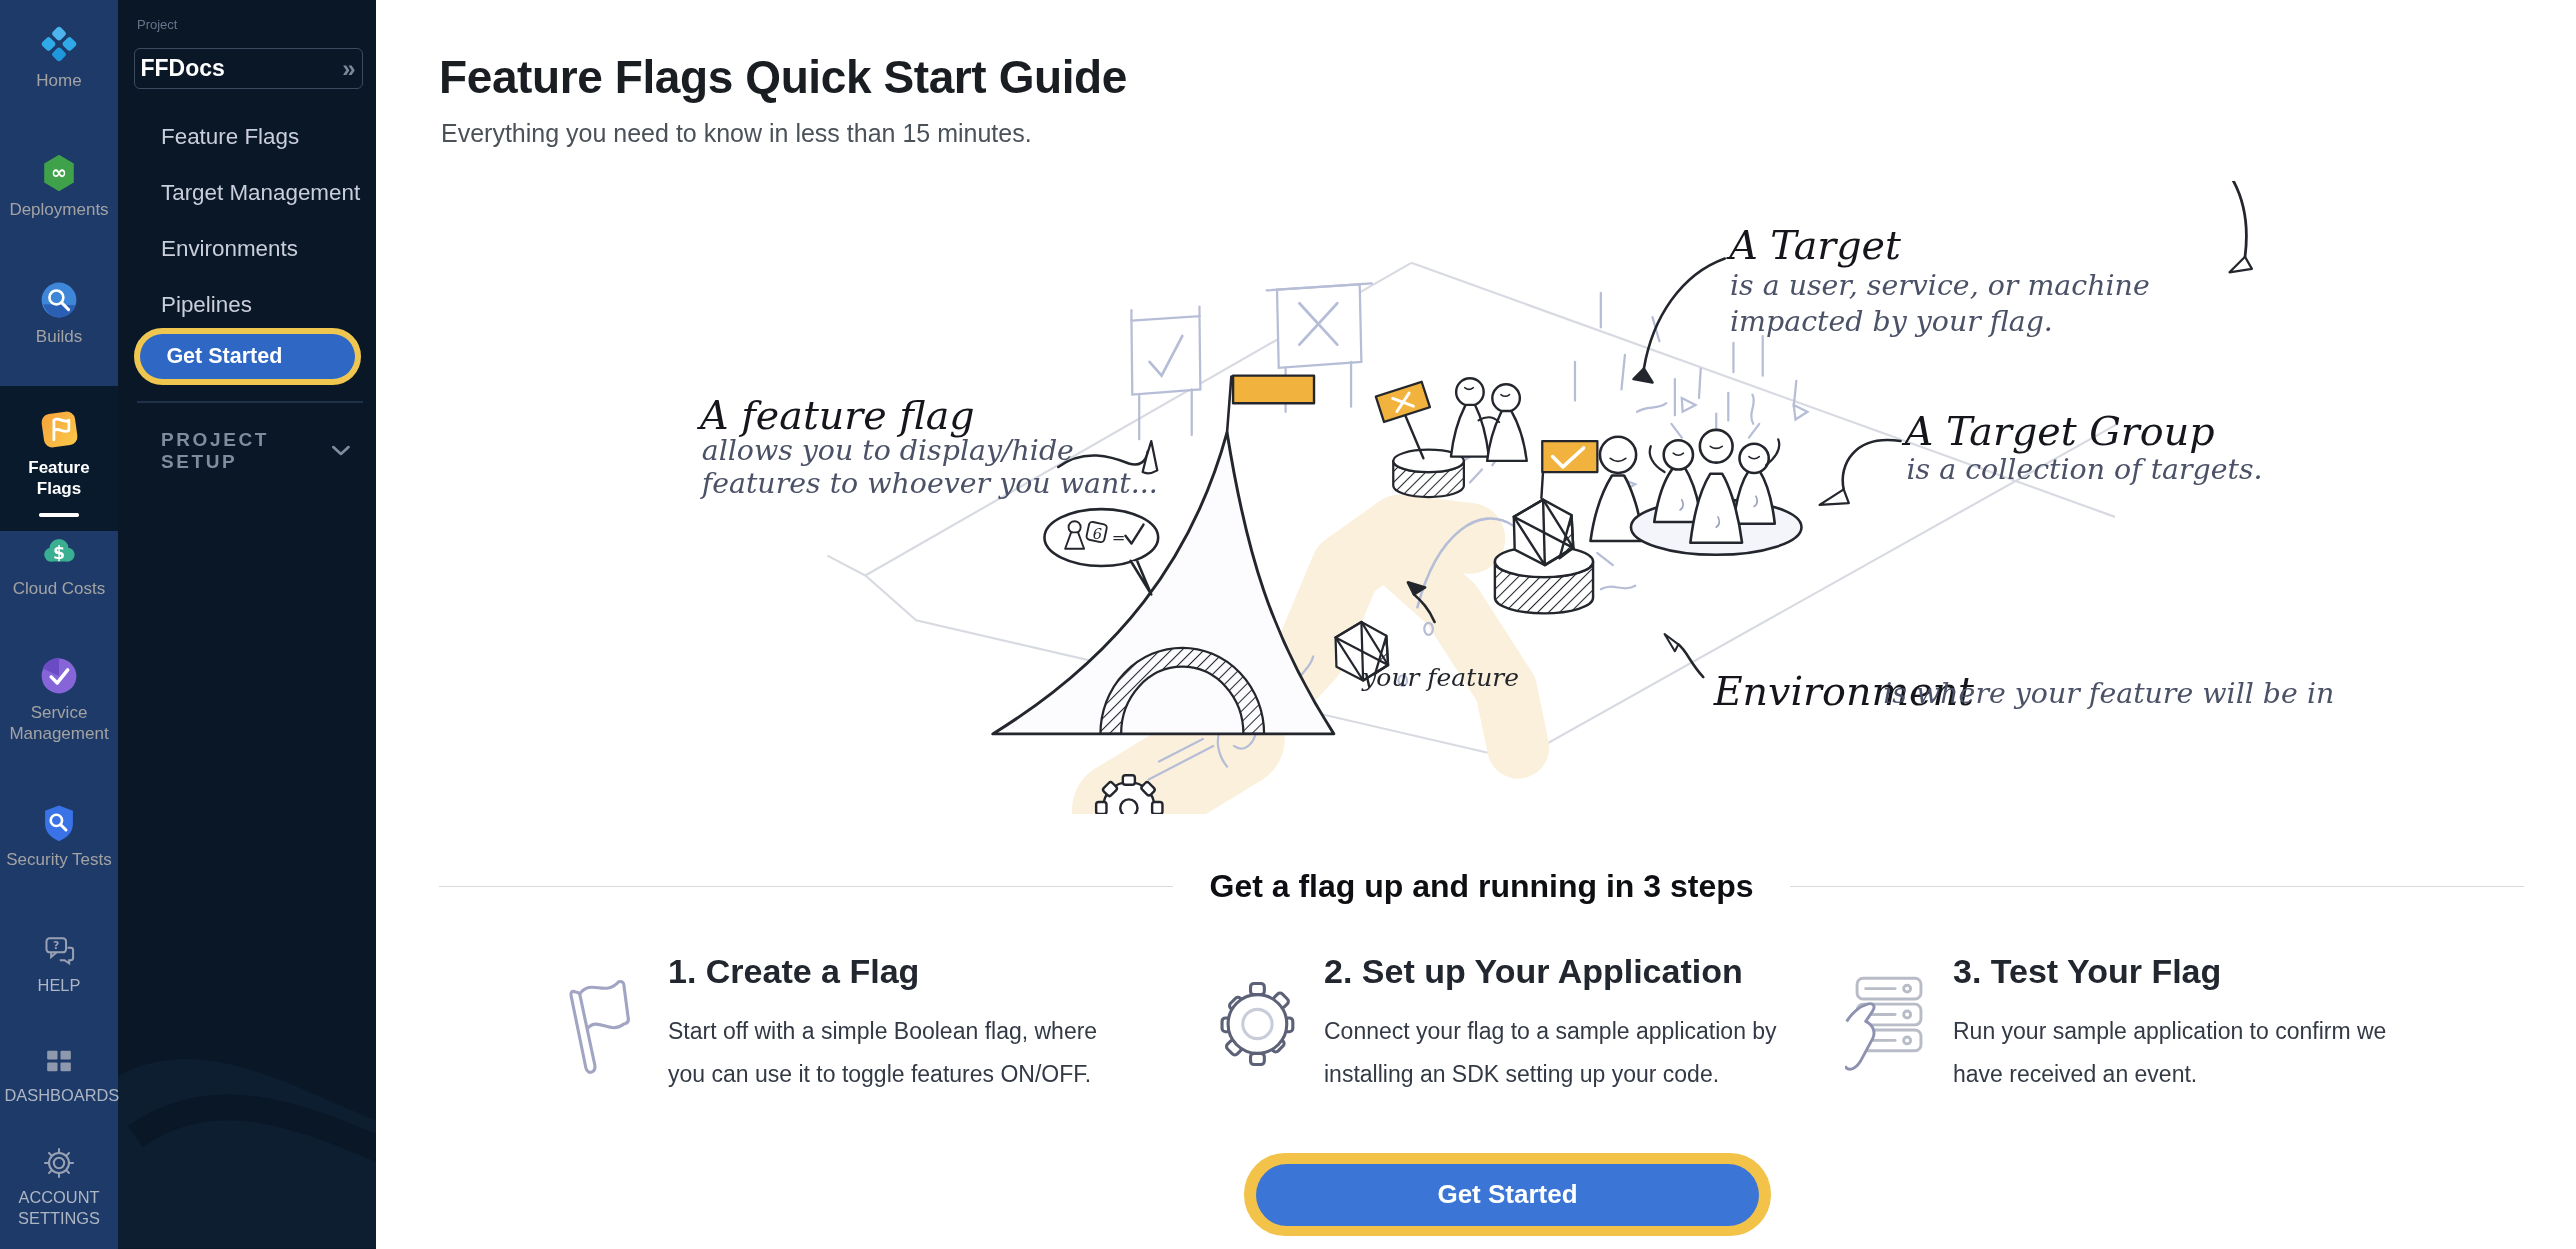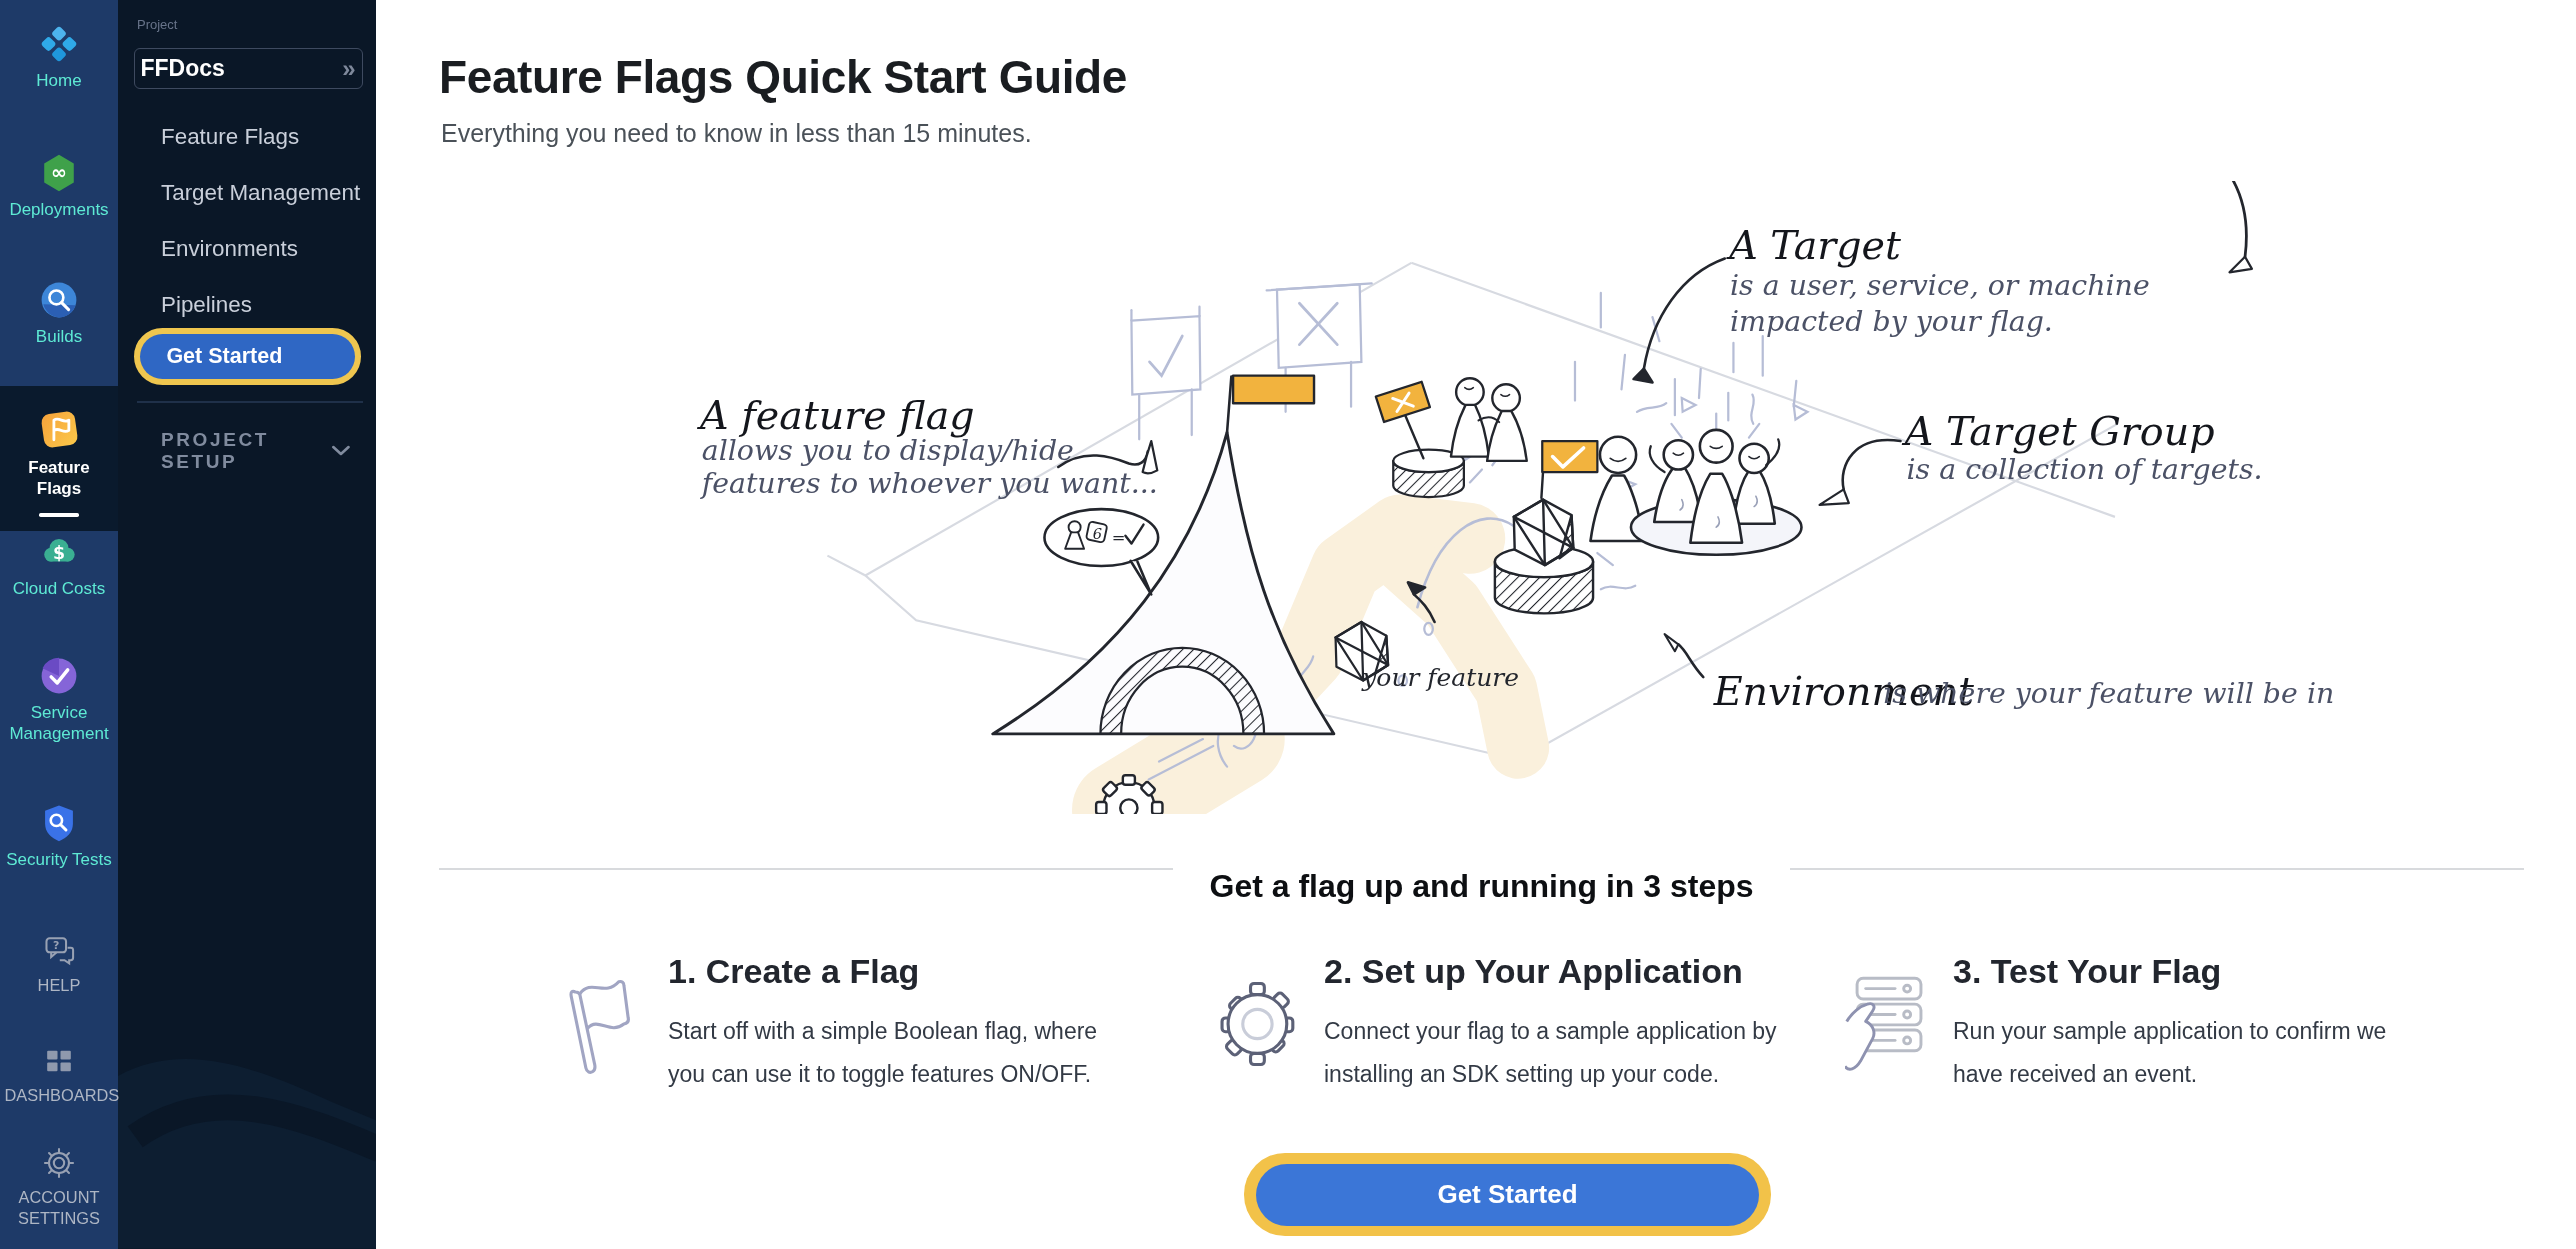--- a/index.html
+++ b/index.html
@@ -2,21 +2,21 @@
 <html style="font-size:13.8px"><head>
 <meta charset="utf-8">
 <style>
   html,body{margin:0;padding:0;}
   body{width:2576px;height:1249px;overflow:hidden;background:#ffffff;
        font-family:"Liberation Sans",sans-serif;position:relative;}
   
   .rail{position:absolute;left:0;top:0;width:118px;height:1249px;background:#1e3a68;z-index:5;}
   .rail-item{position:absolute;left:0;width:118px;display:flex;flex-direction:column;
              align-items:center;gap:6.9px;cursor:pointer;}
-  .rail-item .rail-label{font-size:17px;line-height:20.7px;color:#5eead4;text-align:center;
+  .rail-item .rail-label{font-size:17px;line-height:20.7px;color:#a3a3a3;text-align:center;
              max-width:109px;font-weight:500;}
   .rail-item.small-caps .rail-label{font-size:16.4px;color:#aeb6c4;}
   .rail-item.active{background:#0a1a2d;padding:22.4px 0 13.8px 0;}
   .rail-item.active .rail-label{color:#ffffff;font-weight:700;}
   .rail-underline{width:40px;height:3.4px;background:#ffffff;border-radius:1.7px;margin-top:6.9px;}
   
   .panel{position:absolute;left:118px;top:0;width:258px;height:1249px;background:#0a1727;z-index:4;}
   .panel-watermark{position:absolute;left:0;bottom:0;width:258px;height:405px;}
   .project-label{position:absolute;left:19px;top:17px;font-size:13px;color:#68748a;}
   .project-box{position:absolute;left:15.5px;top:48px;width:229px;height:41px;border:1.7px solid #3e4a60;
@@ -35,21 +35,21 @@
   .panel-divider{position:absolute;left:19px;top:401px;width:226px;height:1.7px;background:#1f3049;}
   .project-setup{position:absolute;left:43px;top:429px;width:190px;display:flex;align-items:center;
                  justify-content:space-between;cursor:pointer;}
   .project-setup span{font-size:19px;letter-spacing:2.6px;color:#808b9e;font-weight:700;}
   
   .main{position:absolute;left:376px;top:0;width:1876px;height:1249px;background:#fff;}
   .page-title{position:absolute;left:63px;top:50px;margin:0;font-size:46px;font-weight:700;
               color:#1a1d21;letter-spacing:-0.4px;}
   .page-subtitle{position:absolute;left:65px;top:119px;margin:0;font-size:25px;color:#4a5158;}
   .illo{position:absolute;left:296px;top:181px;width:1663px;height:633px;}
-  .steps-divider{position:absolute;left:63px;top:868px;width:2085px;display:flex;align-items:flex-start;gap:36px;}
+  .steps-divider{position:absolute;left:63px;top:868px;width:2085px;display:flex;align-items:center;gap:36px;}
   .steps-divider .line{flex:1;height:1.7px;background:#d8dadd;}
   .steps-divider h2{margin:0;font-size:32px;font-weight:700;color:#0d0f12;white-space:nowrap;}
   .step{position:absolute;top:952px;display:flex;gap:26px;}
   .step .step-icon{width:82px;flex:0 0 82px;}
   .step h3{margin:0 0 19px 0;font-size:34px;font-weight:600;color:#22262e;}
   .step p{margin:0;font-size:23px;line-height:43px;color:#333a45;width:465px;}
   .step1{left:184px;} .step2{left:840px;} .step3{left:1469px;}
   .cta-ring{position:absolute;left:868px;top:1153px;width:527px;height:83px;border-radius:41px;
             background:#f2c249;display:flex;align-items:center;justify-content:center;cursor:pointer;}
   .cta-btn{width:503px;height:62px;background:#3b76d7;border:none;border-radius:31px;color:#fff;

